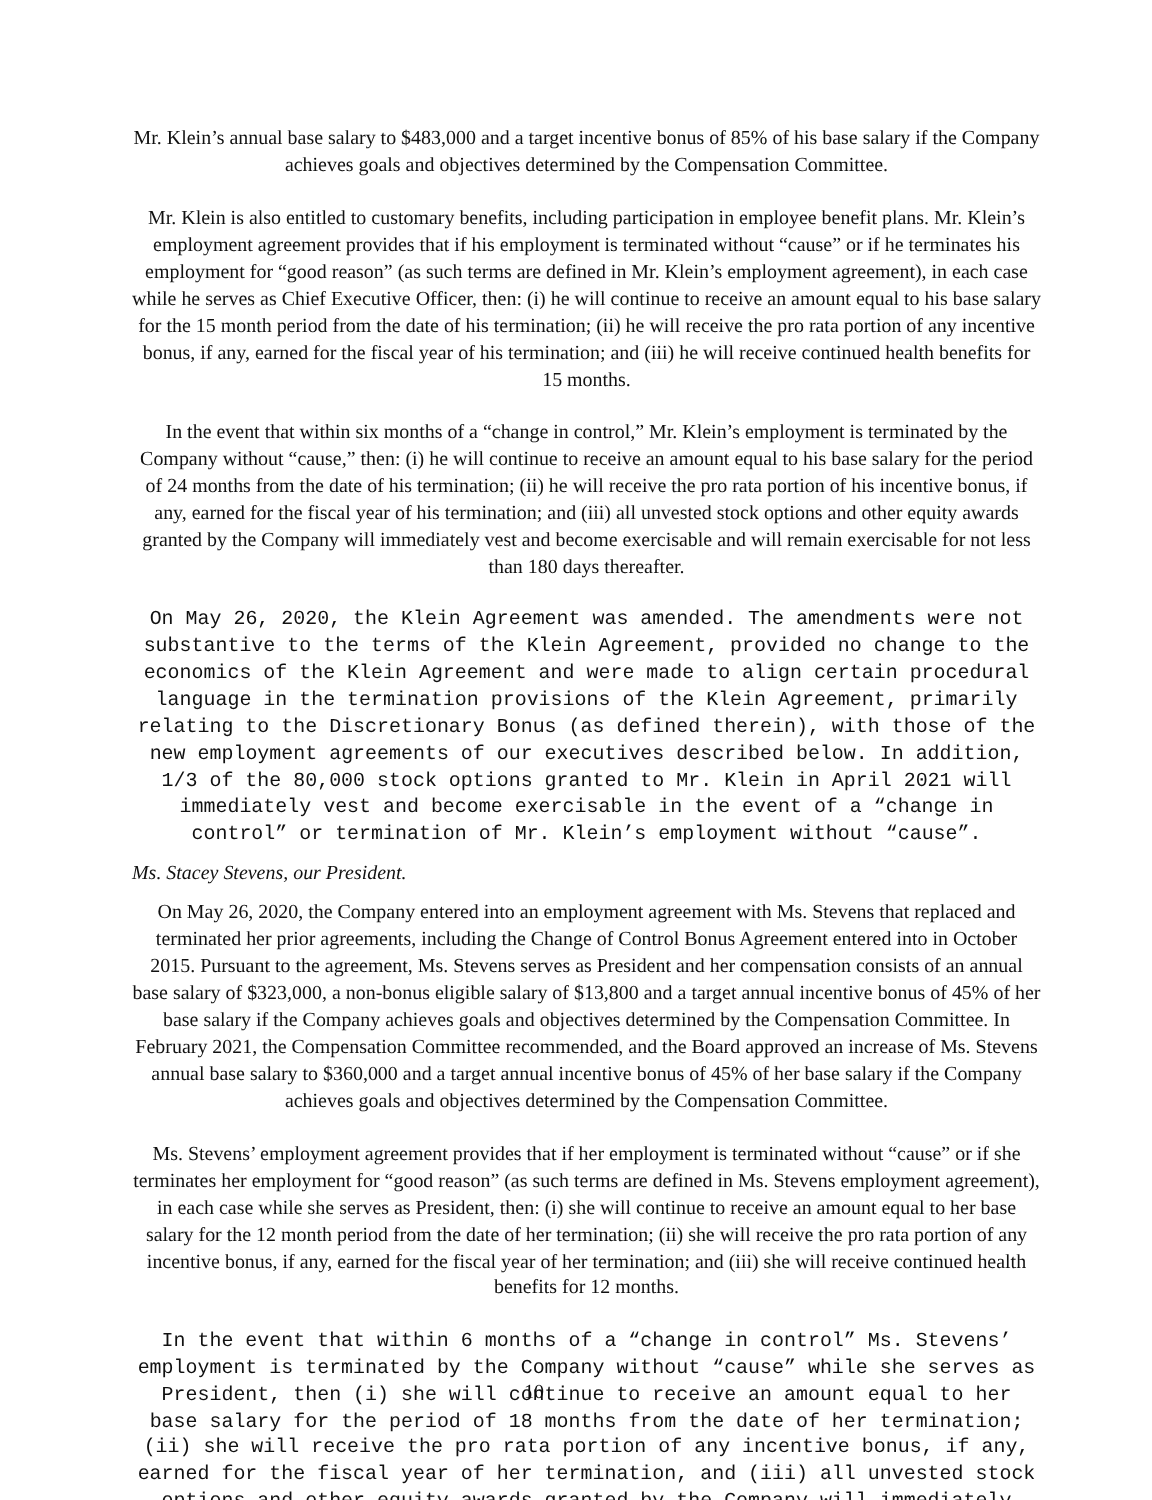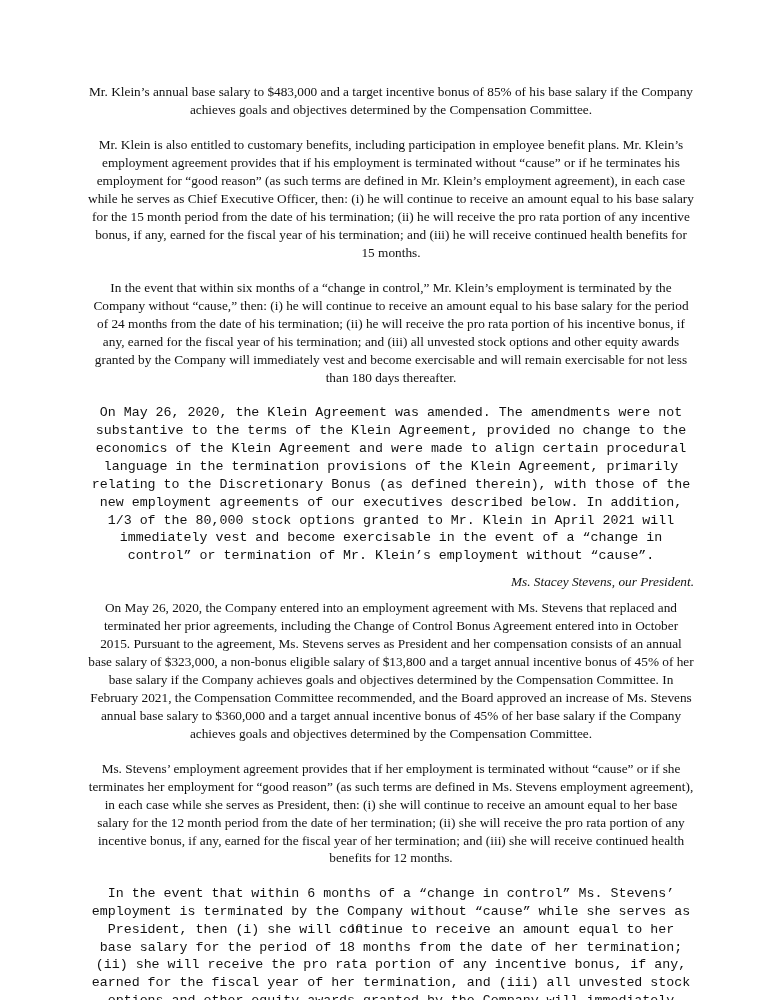--- a/index.html
+++ b/index.html
@@ -29,21 +29,20 @@
     }
     .para.tight {
       margin-bottom: 8px;
       font-family: Liberation Mono, monospace;
     }
     .heading {
       font-size: 13.3px;
       line-height: 17.9px;
       font-style: italic;
       margin: 0 0 8px 0;
-      text-align: right;
     }
     .page-number {
       position: absolute;
       left: 0;
       width: 712px;
       top: 919px;
       text-align: center;
       font-size: 13.3px;
       line-height: 17px;
     }

